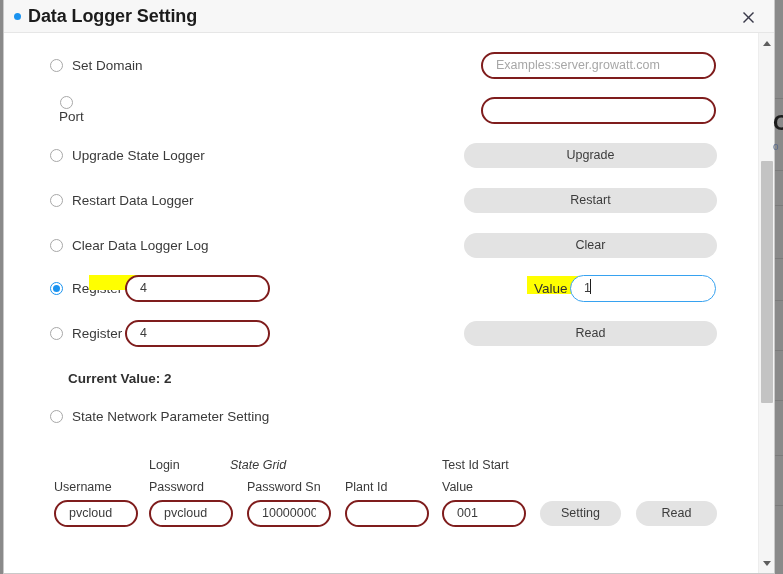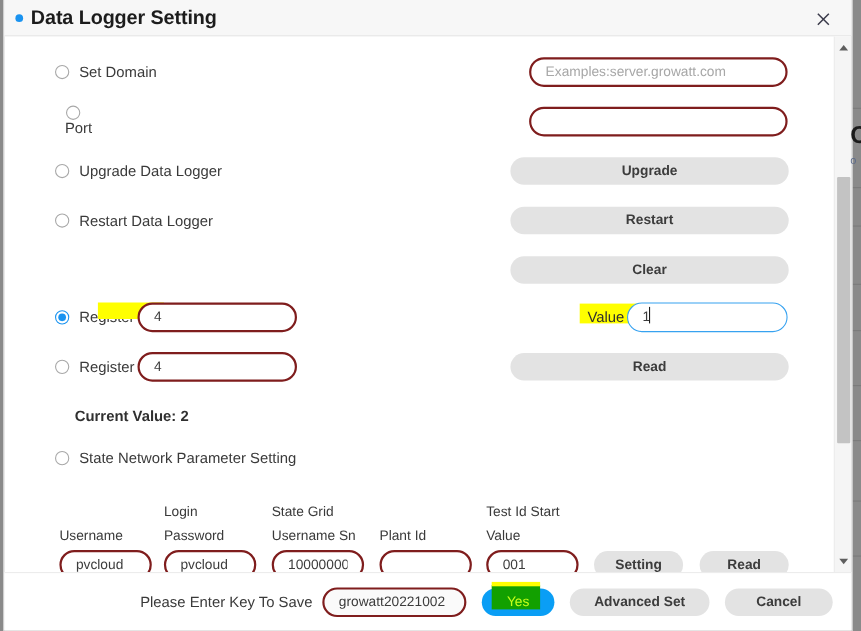--- a/index.html
+++ b/index.html
@@ -175,21 +175,20 @@
     border: none;
     border-radius: 15px;
     height: 25px;
     font-size: 12.5px;
     color: #3c3c3c;
     cursor: pointer;
     font-family: "Liberation Sans", sans-serif;
     display: flex;
     align-items: center;
     justify-content: center;
-    font-weight: bold;
   }
 
   .hl {
     background: #ffff00;
   }
 
   .curval {
     position: absolute;
     left: 64px;
     font-size: 13.5px;
@@ -333,34 +332,38 @@
           <div style="position:absolute;left:46px;display:flex;align-items:center;flex-direction:column;">
             <span class="radio"></span>
             <span class="opt-label">Port</span>
           </div>
           <input class="pill" style="position: absolute; left: 477px; width: 235px;" placeholder="">
         </div>
 
         <div class="row" style="top:107px;">
           <div style="position:absolute;left:46px;display:flex;align-items:center;">
             <span class="radio"></span>
-            <span class="opt-label">Upgrade Data Logger</span>
+            <span class="opt-label">Upgrade State Logger</span>
           </div>
           <button class="gbtn" style="position:absolute;left:460px;width:253px;">Upgrade</button>
         </div>
 
         <div class="row" style="top:152px;">
           <div style="position:absolute;left:46px;display:flex;align-items:center;justify-content:center;">
             <span class="radio"></span>
             <span class="opt-label">Restart Data Logger</span>
           </div>
           <button class="gbtn" style="position:absolute;left:460px;width:253px;">Restart</button>
         </div>
 
         <div class="row" style="top:197px;">
+          <div style="position:absolute;left:46px;display:flex;align-items:center;">
+            <span class="radio"></span>
+            <span class="opt-label">Clear Data Logger Log</span>
+          </div>
           <button class="gbtn" style="position:absolute;left:460px;width:253px;">Clear</button>
         </div>
 
         <div class="row" style="top:240px;">
           <div style="position:absolute;left:46px;display:flex;align-items:center;">
             <span class="radio on"></span>
             <span class="opt-label" style="position:relative;">
               <span>Register</span>
             </span>
           </div>
@@ -388,26 +391,26 @@
         </div>
 
         <div class="row" style="top:368px;">
           <div style="position:absolute;left:46px;display:flex;align-items:center;">
             <span class="radio"></span>
             <span class="opt-label">State Network Parameter Setting</span>
           </div>
         </div>
 
         <span class="sn-label" style="left:145px;top:425px;">Login</span>
-        <span class="sn-label" style="left:243px;top:425px;">State Grid</span>
+        <span class="sn-label" style="left:226px;top:425px;font-style:italic;">State Grid</span>
         <span class="sn-label" style="left:438px;top:425px;">Test Id Start</span>
 
         <span class="sn-label" style="left:50px;top:447px;">Username</span>
         <span class="sn-label" style="left:145px;top:447px;">Password</span>
-        <span class="sn-label" style="left:243px;top:447px;">Username Sn</span>
+        <span class="sn-label" style="left:243px;top:447px;">Password Sn</span>
         <span class="sn-label" style="left:341px;top:447px;">Plant Id</span>
         <span class="sn-label" style="left:438px;top:447px;">Value</span>
 
         <div class="row" style="top:465px;">
           <input class="pill" style="position: absolute; left: 50px; width: 84px;" value="pvcloud">
           <input class="pill" style="position: absolute; left: 145px; width: 84px;" value="pvcloud">
           <input class="pill" style="position: absolute; left: 243px; width: 84px;" value="1000000000">
           <input class="pill" style="position: absolute; left: 341px; width: 84px;" value="">
           <input class="pill" style="position: absolute; left: 438px; width: 84px;" value="001">
           <button class="gbtn" style="position:absolute;left:536px;width:81px;">Setting</button>
@@ -420,30 +423,19 @@
         <div class="sb-arrow up">
             <i></i>
           </div>
         <div class="sb-thumb"></div>
         <div class="sb-arrow down">
             <i></i>
           </div>
       </div>
     </div>
 
-    <div class="footer">
-      <span class="footer-label">Please Enter Key To Save</span>
-      <input class="pill" style="width: 131px; background: rgb(250, 250, 250);" value="growatt20221002">
-      <button class="yes-btn">
-        <span class="yes-hl-green"></span>
-        <span class="yes-hl-yellow"></span>
-        <span class="yes-text">Yes</span>
-      </button>
-      <button class="gbtn" style="width:127px;margin-left:14px;">Advanced Set</button>
-      <button class="gbtn" style="width:98px;margin-left:14px;">Cancel</button>
-    </div>
 
   </div>
 
   <div class="bg-ghost-text" style="top:112px;">C</div>
   <div class="bg-ghost-sub" style="top:142px;">o</div>
 
 </div>
 
 </body></html>

